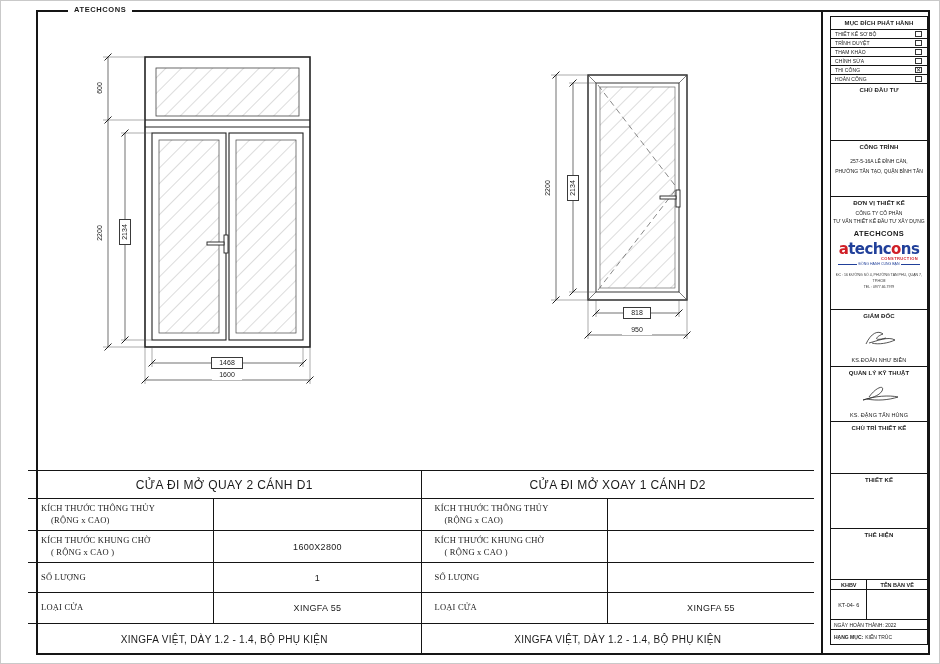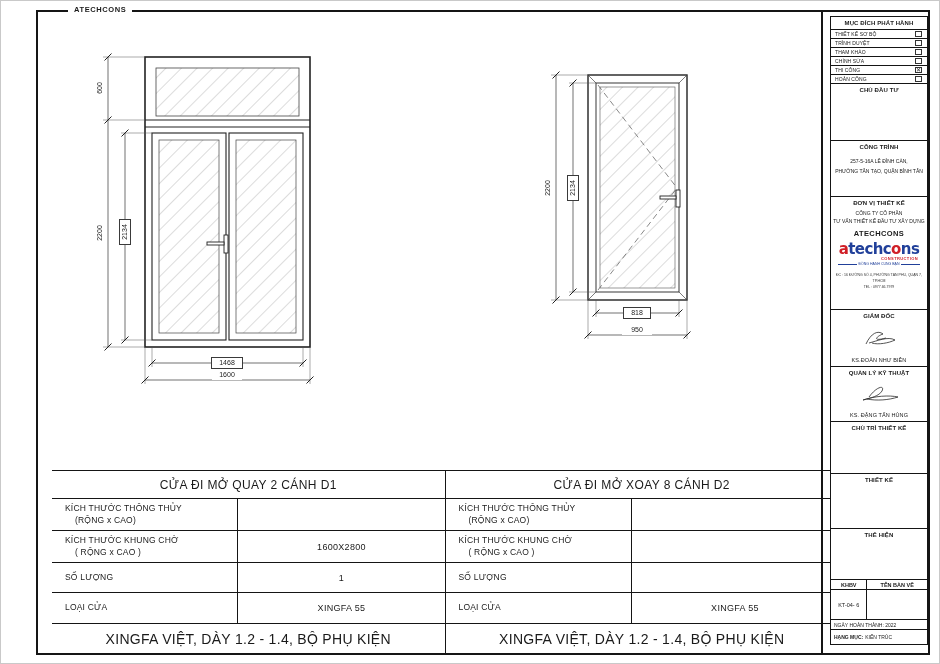--- a/index.html
+++ b/index.html
@@ -15,29 +15,29 @@
   
   .drawing { position:absolute; }
   .d1 { left:95px; top:45px; width:250px; height:345px; }
   .d2 { left:540px; top:60px; width:200px; height:290px; }
   .drawing svg { position:absolute; left:0; top:0; }
   .dim { position:absolute; font-size:7px; color:#222; text-align:center; background:#fff; line-height:10px; white-space:nowrap; }
   .dim.rot { transform:rotate(-90deg); }
   .dim.boxed { border:1px solid #3a3a3a; height:12px; line-height:10px; }
 
   
-  .tables { position:absolute; left:52px; top:470px; width:786px; height:185px; display:flex; border-top:1.5px solid #151515; }
+  .tables { position:absolute; left:28px; top:470px; width:786px; height:185px; display:flex; border-top:1.5px solid #151515; }
   .spec-table { flex:1; display:grid; grid-template-rows:28px 32px 32px 30px 31px 30px; }
   .spec-table + .spec-table { border-left:1.5px solid #151515; }
   .st-title { border-bottom:1px solid #151515; display:flex; align-items:center; justify-content:center; font-size:12px; letter-spacing:.4px; }
   .st-row { display:grid; grid-template-columns:47.5% 52.5%; border-bottom:1px solid #151515; }
-  .st-labelcell { border-right:1px solid #151515; display:flex; flex-direction:column; justify-content:center; padding-left:13px; font-size:8.5px; line-height:1.35; letter-spacing:.2px; }
+  .st-labelcell { border-right:1px solid #151515; display:flex; flex-direction:column; justify-content:center; padding-left:13px; font-size:8.5px; line-height:1.35; letter-spacing:.2px;font-family:Liberation Serif, serif; }
   .st-label2 { padding-left:10px; }
   .st-value { display:flex; align-items:center; justify-content:center; font-size:9px; letter-spacing:.3px; }
-  .st-footer { display:flex; align-items:center; justify-content:center; font-size:14px; letter-spacing:.3px; }
+  .st-footer { display:flex; align-items:center; justify-content:center; font-size:10px; letter-spacing:.3px; }
 
   
   .title-block { position:absolute; left:830px; top:16px; width:98px; height:629px; border:1.5px solid #151515; display:flex; flex-direction:column; background:#fff; }
   .tb-sec { border-bottom:1px solid #151515; position:relative; overflow:hidden; }
   .tb-sec.last { border-bottom:none; }
   .tb-head { font-size:6px; font-weight:bold; text-align:center; padding-top:3px; letter-spacing:.1px; }
   .cb-row { height:9px; border-bottom:1px solid #151515; display:flex; align-items:center; justify-content:space-between; padding:0 5px 0 4px; }
   .cb-row:last-child { border-bottom:1px solid #151515; }
   .cb-label { font-size:5px; letter-spacing:.1px; }
   .cb-box { width:7px; height:6px; border:1px solid #333; display:flex; align-items:center; justify-content:center; background:#fff; }
@@ -218,21 +218,21 @@
     <div class="st-row">
       <div class="st-labelcell">
           <span>LOẠI CỬA</span>
         </div>
       <div class="st-value">XINGFA 55</div>
     </div>
     <div class="st-footer">XINGFA VIỆT, DÀY 1.2 - 1.4, BỘ PHỤ KIỆN</div>
   </div>
 
   <div class="spec-table">
-    <div class="st-title">CỬA ĐI MỞ XOAY 8 CÁNH D2</div>
+    <div class="st-title">CỬA ĐI MỞ XOAY 1 CÁNH D2</div>
     <div class="st-row">
       <div class="st-labelcell">
           <span>KÍCH THƯỚC THÔNG THỦY</span>
           <span class="st-label2">(RỘNG x CAO)</span>
         </div>
     </div>
     <div class="st-row">
       <div class="st-labelcell">
           <span>KÍCH THƯỚC KHUNG CHỜ</span>
           <span class="st-label2">( RỘNG x CAO )</span>

